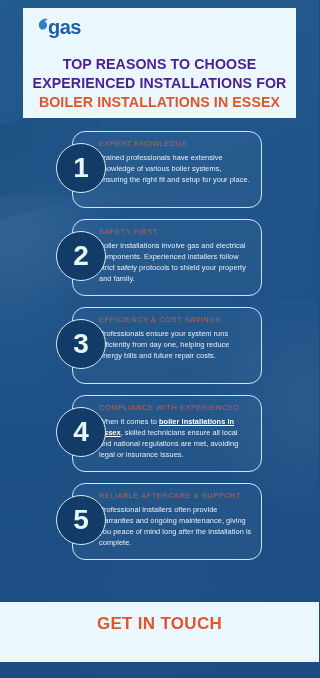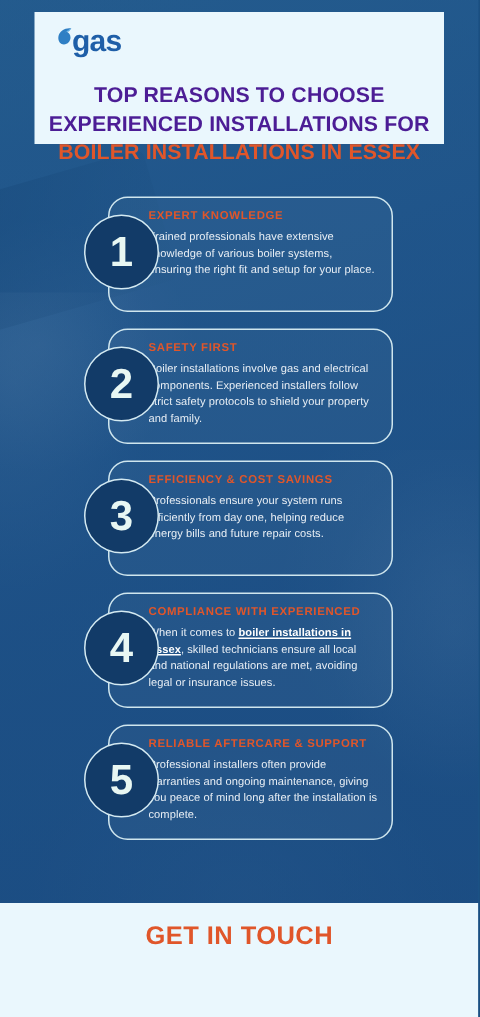--- a/index.html
+++ b/index.html
@@ -54,21 +54,21 @@
   .bg-tint {
     position: absolute;
     inset: 0;
     background: linear-gradient(180deg, rgba(30,85,140,0.55) 0%, rgba(28,80,135,0.62) 50%, rgba(26,76,130,0.70) 100%);
   }
 
   
   .header-panel {
     position: absolute;
     left: 23px; top: 8px;
-    width: 273px; height: 88px;
+    width: 273px; height: 110px;
     background: #eaf7fd;
     box-sizing: border-box;
     padding: 9px 8px 0 8px;
   }
   .logo {
     margin-left: 7px;
     display: block;
     height: 30px;
     position: relative;
   }
@@ -133,21 +133,21 @@
     height: 77px;
     box-sizing: border-box;
     border: 1.1px solid #cfe6ee;
     border-radius: 13px;
     padding: 7px 9px 6px 26px;
     background: rgba(255,255,255,0.035);
   }
   .card-title {
     color: #e0562a;
     font-size: 7.6px;
-    font-weight: bold;
+    font-weight: normal;
     letter-spacing: 0.45px;
     margin: 1px 4px 4px 0;
     line-height: 1;
   }
   .card-body {
     color: #e9eff5;
     font-size: 7.4px;
     line-height: 1.52;
     letter-spacing: 0.05px;
   }
@@ -171,21 +171,21 @@
     font-size: 28px;
     font-weight: bold;
     line-height: 1;
     z-index: 3;
   }
 
   
   .footer {
     position: absolute;
     left: 0; top: 602px;
-    width: 319px; height: 76px;
+    width: 319px; height: 60px;
     background: #eaf7fd;
     text-align: center;
     box-sizing: border-box;
     padding-top: 12px;
   }
   .footer-title {
     color: #e0562a;
     font-size: 17px;
     font-weight: bold;
     letter-spacing: 0.3px;

